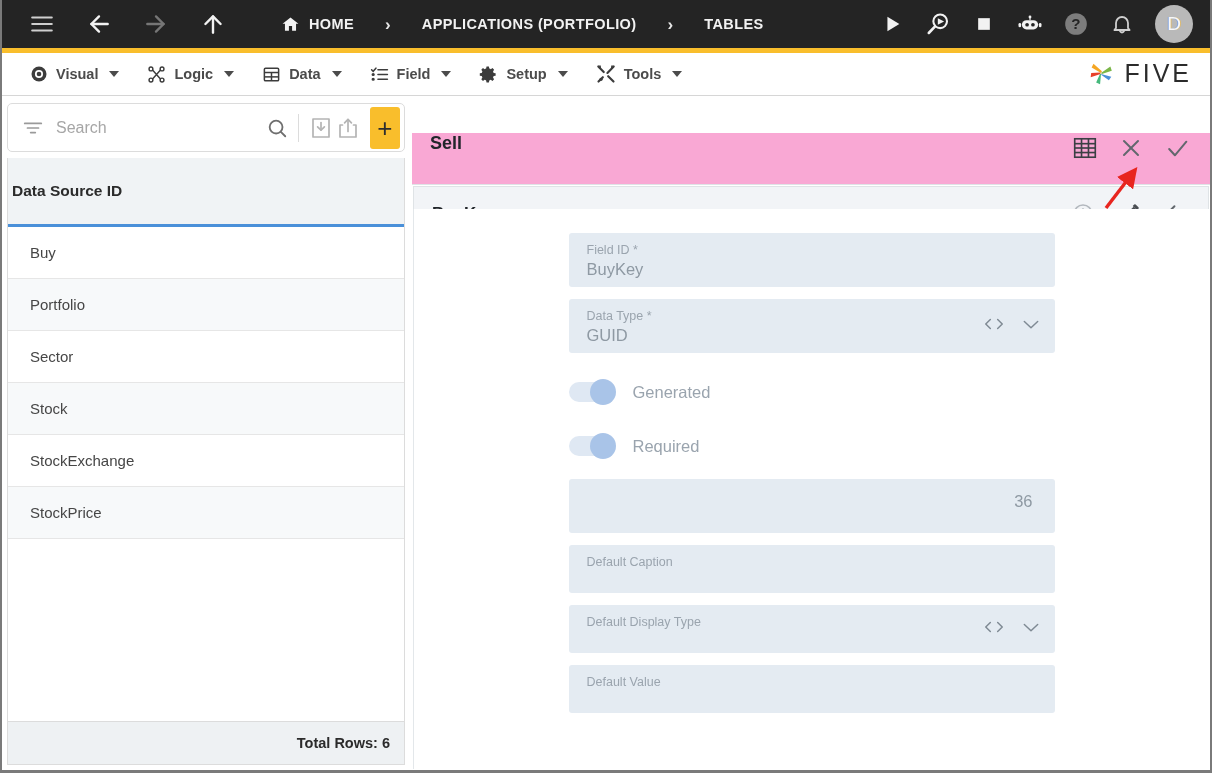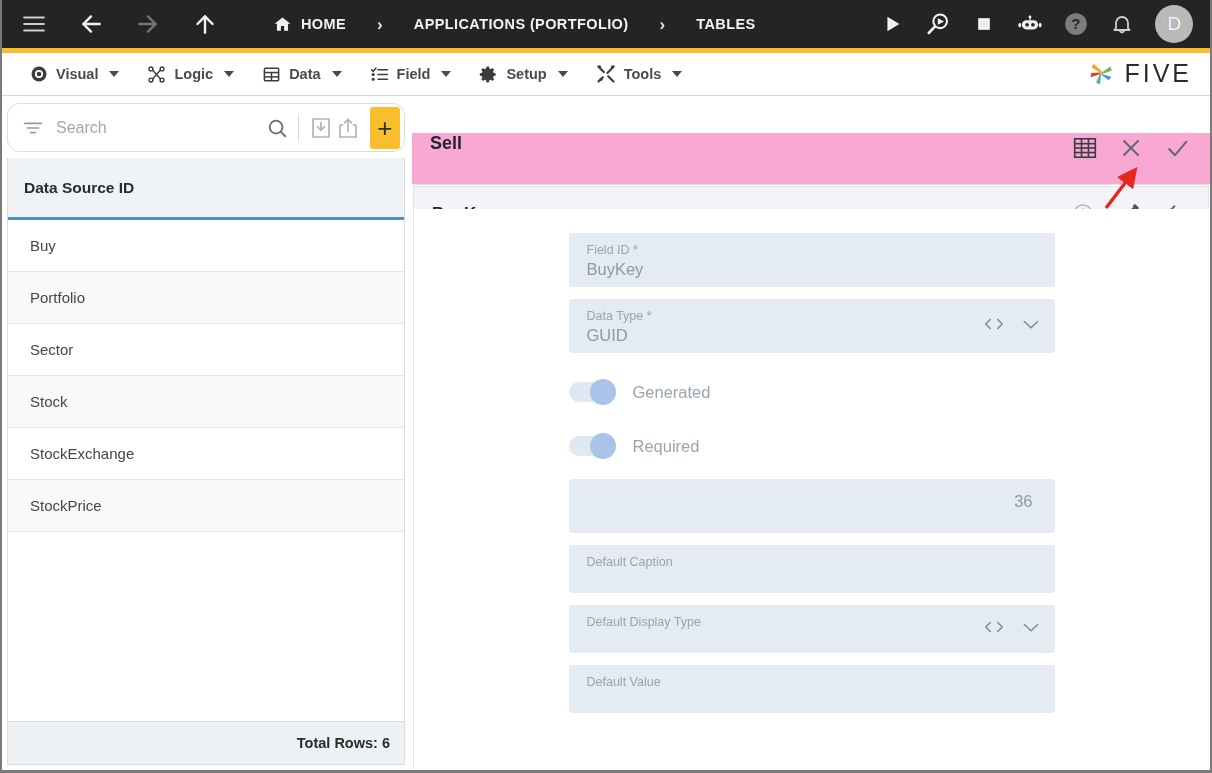--- a/index.html
+++ b/index.html
@@ -18,21 +18,21 @@
     border-bottom: 3px solid #7a7a7a;
     overflow: hidden;
   }
 
   
   .topbar {
     position: absolute; top: 0; left: 0; right: 0; height: 48px;
     background: #242424;
     display: flex; align-items: center;
   }
-  .tb-left { display: flex; align-items: center; padding-left: 10px; gap: 13px; }
+  .tb-left { display: flex; align-items: center; padding-left: 18px; gap: 13px; }
   .tb-icon {
     width: 44px; height: 44px;
     display: flex; align-items: center; justify-content: center;
     color: #d8d8d8;
   }
   .tb-icon svg { display: block; }
   .crumb {
     display: flex; align-items: center; gap: 9px;
     color: #f2f2f2; font-size: 14.5px; font-weight: 700;
     letter-spacing: .4px; padding: 0 4px;
@@ -87,21 +87,21 @@
     font-weight: 400;
   }
 
   
   .left {
     position: absolute; top: 97px; left: 0; width: 408px; bottom: 0;
     background: #ffffff;
   }
   .searchbar {
     margin: 6px 5px 0 5px; height: 49px;
-    border: 1px solid #dcdcdc; border-radius: 12px;
+    border: 1px solid #dcdcdc; border-radius: 5px;
     display: flex; align-items: center; background: #fff;
   }
   .filter-ico { padding: 0 12px 0 14px; color: #9a9a9a; display: flex; }
   .search-input {
     flex: 1; border: none; outline: none; background: transparent;
     font-family: "Liberation Sans", sans-serif;
     font-size: 16px; color: #555;
   }
   .search-input::placeholder { color: #a6a6a6; }
   .sb-btn {
@@ -115,22 +115,22 @@
     display: flex; align-items: center; justify-content: center;
     color: #2e2e2e; font-size: 26px; font-weight: 300; line-height: 1;
   }
 
   .grid {
     position: absolute; top: 61px; left: 5px; right: 5px; bottom: 48px;
     border: 1px solid #dcdcdc; border-top: none;
     background: #fff; overflow: hidden;
   }
   .grid-head {
-    height: 62px; background: #f0f3f5;
-    display: flex; align-items: center; padding-left: 16px;
+    height: 69px; background: #f0f3f5;
+    display: flex; align-items: center; padding-left: 4px;
     font-size: 15.5px; font-weight: 700; color: #2b2b2b;
     border-bottom: 3px solid #4a90d9;
   }
   .grid-row {
     height: 52px; display: flex; align-items: center; padding-left: 22px;
     font-size: 15px; color: #464646;
     border-bottom: 1px solid #e6e6e6;
   }
   .grid-row.alt { background: #f7f9fa; }
   .grid-foot {

